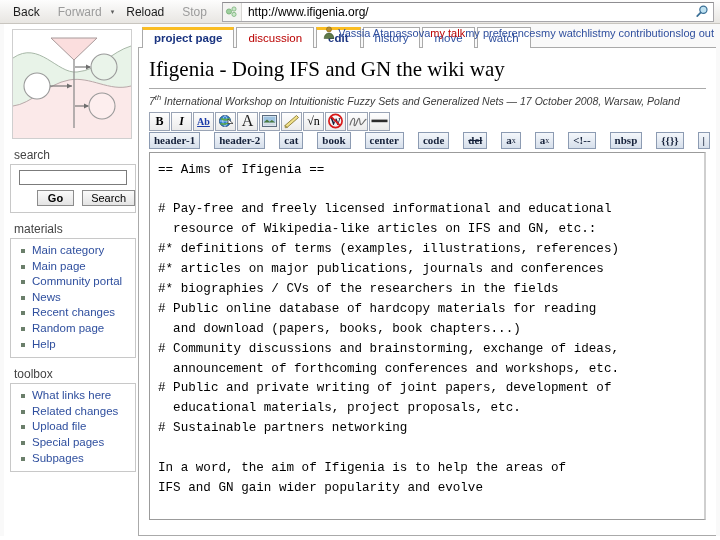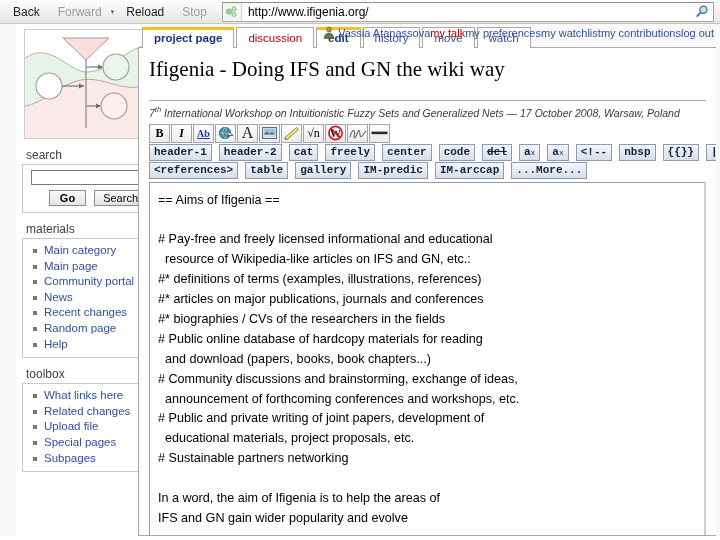--- a/index.html
+++ b/index.html
@@ -83,21 +83,21 @@
     position: relative;
     width: 720px;
     height: 512px;
     background: #f9f9f9;
     overflow: hidden;
   }
 
   
   #sidebar {
     position: absolute;
-    left: 16px;
+    left: 4px;
     top: 0;
     width: 138px;
     height: 512px;
     background: #ffffff;
     box-sizing: border-box;
   }
   #logo-box {
     width: 120px;
     height: 110px;
     margin: 5px 0 0 8px;
@@ -226,21 +226,21 @@
     box-sizing: border-box;
     padding: 5px 10px 0 10px;
     overflow: hidden;
   }
   #page-title {
     font-family: "Liberation Serif", serif;
     font-size: 21px;
     font-weight: normal;
     line-height: 25px;
     margin: 4px 0 2px 0;
-    padding-bottom: 18px;
+    padding-bottom: 6px;
     border-bottom: 1px solid #aaaaaa;
     color: #000000;
   }
   #page-subtitle {
     font-size: 10.5px;
     font-style: italic;
     color: #3a3a3a;
     margin: 4px 0 5px 0;
     white-space: nowrap;
   }
@@ -260,45 +260,45 @@
     justify-content: center;
     box-sizing: border-box;
     cursor: pointer;
     font-size: 12px;
     overflow: hidden;
   }
   .tb-btn {
     height: 17px;
     background: linear-gradient(to bottom, #f4f7fb, #d6dfeb);
     border: 1px solid #8c9bb2;
-    margin-right: 7px;
+    margin-right: 14px;
     padding: 0 4px;
     display: flex;
     align-items: center;
     justify-content: center;
     box-sizing: border-box;
     cursor: pointer;
-    font-family: Liberation Mono, monospace;
+    font-family: Liberation Serif, serif;
     font-size: 11px;
     font-weight: bold;
     color: #15213a;
     white-space: nowrap;
   }
   .tb-btn .strike { text-decoration: line-through; }
   .tb-btn sub, .tb-btn sup { font-size: 8px; font-weight: normal; }
 
   
   #edit-textarea {
     width: 100%;
     height: 368px;
     box-sizing: border-box;
     border: 1px solid #9b9b9b;
     border-right: 2px solid #cfcfcf;
     background: #ffffff;
-    font-family: Liberation Sans, sans-serif;
+    font-family: Liberation Mono, monospace;
     font-size: 12.6px;
     line-height: 19.9px;
     color: #000000;
     padding: 8px 4px 4px 8px;
     resize: none;
     outline: none;
     overflow: hidden;
     white-space: pre;
     display: block;
   }
@@ -503,21 +503,21 @@
             <svg width="17" height="8" viewBox="0 0 17 8" aria-hidden="true">
               <rect x="0.5" y="2.6" width="16" height="2.6" fill="#2c2c2c"></rect>
             </svg>
           </div>
         </div>
 
         <div class="tb-row">
           <div class="tb-btn">header-1</div>
           <div class="tb-btn">header-2</div>
           <div class="tb-btn">cat</div>
-          <div class="tb-btn">freely</div>
+          <div class="tb-btn">book</div>
           <div class="tb-btn">center</div>
           <div class="tb-btn">code</div>
           <div class="tb-btn">
               <span class="strike">del</span>
             </div>
           <div class="tb-btn">
               <span>a</span>
               <sub>x</sub>
             </div>
           <div class="tb-btn">
@@ -528,28 +528,20 @@
           <div class="tb-btn">nbsp</div>
           <div class="tb-btn">{{}}</div>
           <div class="tb-btn">|</div>
           <div class="tb-btn">#</div>
           <div class="tb-btn">[[|...]]</div>
           <div class="tb-btn">[[:...]]</div>
           <div class="tb-btn">—</div>
           <div class="tb-btn">&lt;ref&gt;</div>
         </div>
 
-        <div class="tb-row">
-          <div class="tb-btn">&lt;references&gt;</div>
-          <div class="tb-btn">table</div>
-          <div class="tb-btn">gallery</div>
-          <div class="tb-btn">IM-predic</div>
-          <div class="tb-btn">IM-arccap</div>
-          <div class="tb-btn">...More...</div>
-        </div>
       </div>
 
       <textarea id="edit-textarea" spellcheck="false" placeholder="" style="">== Aims of Ifigenia ==
 
 # Pay-free and freely licensed informational and educational
   resource of Wikipedia-like articles on IFS and GN, etc.:
 #* definitions of terms (examples, illustrations, references)
 #* articles on major publications, journals and conferences
 #* biographies / CVs of the researchers in the fields
 # Public online database of hardcopy materials for reading

